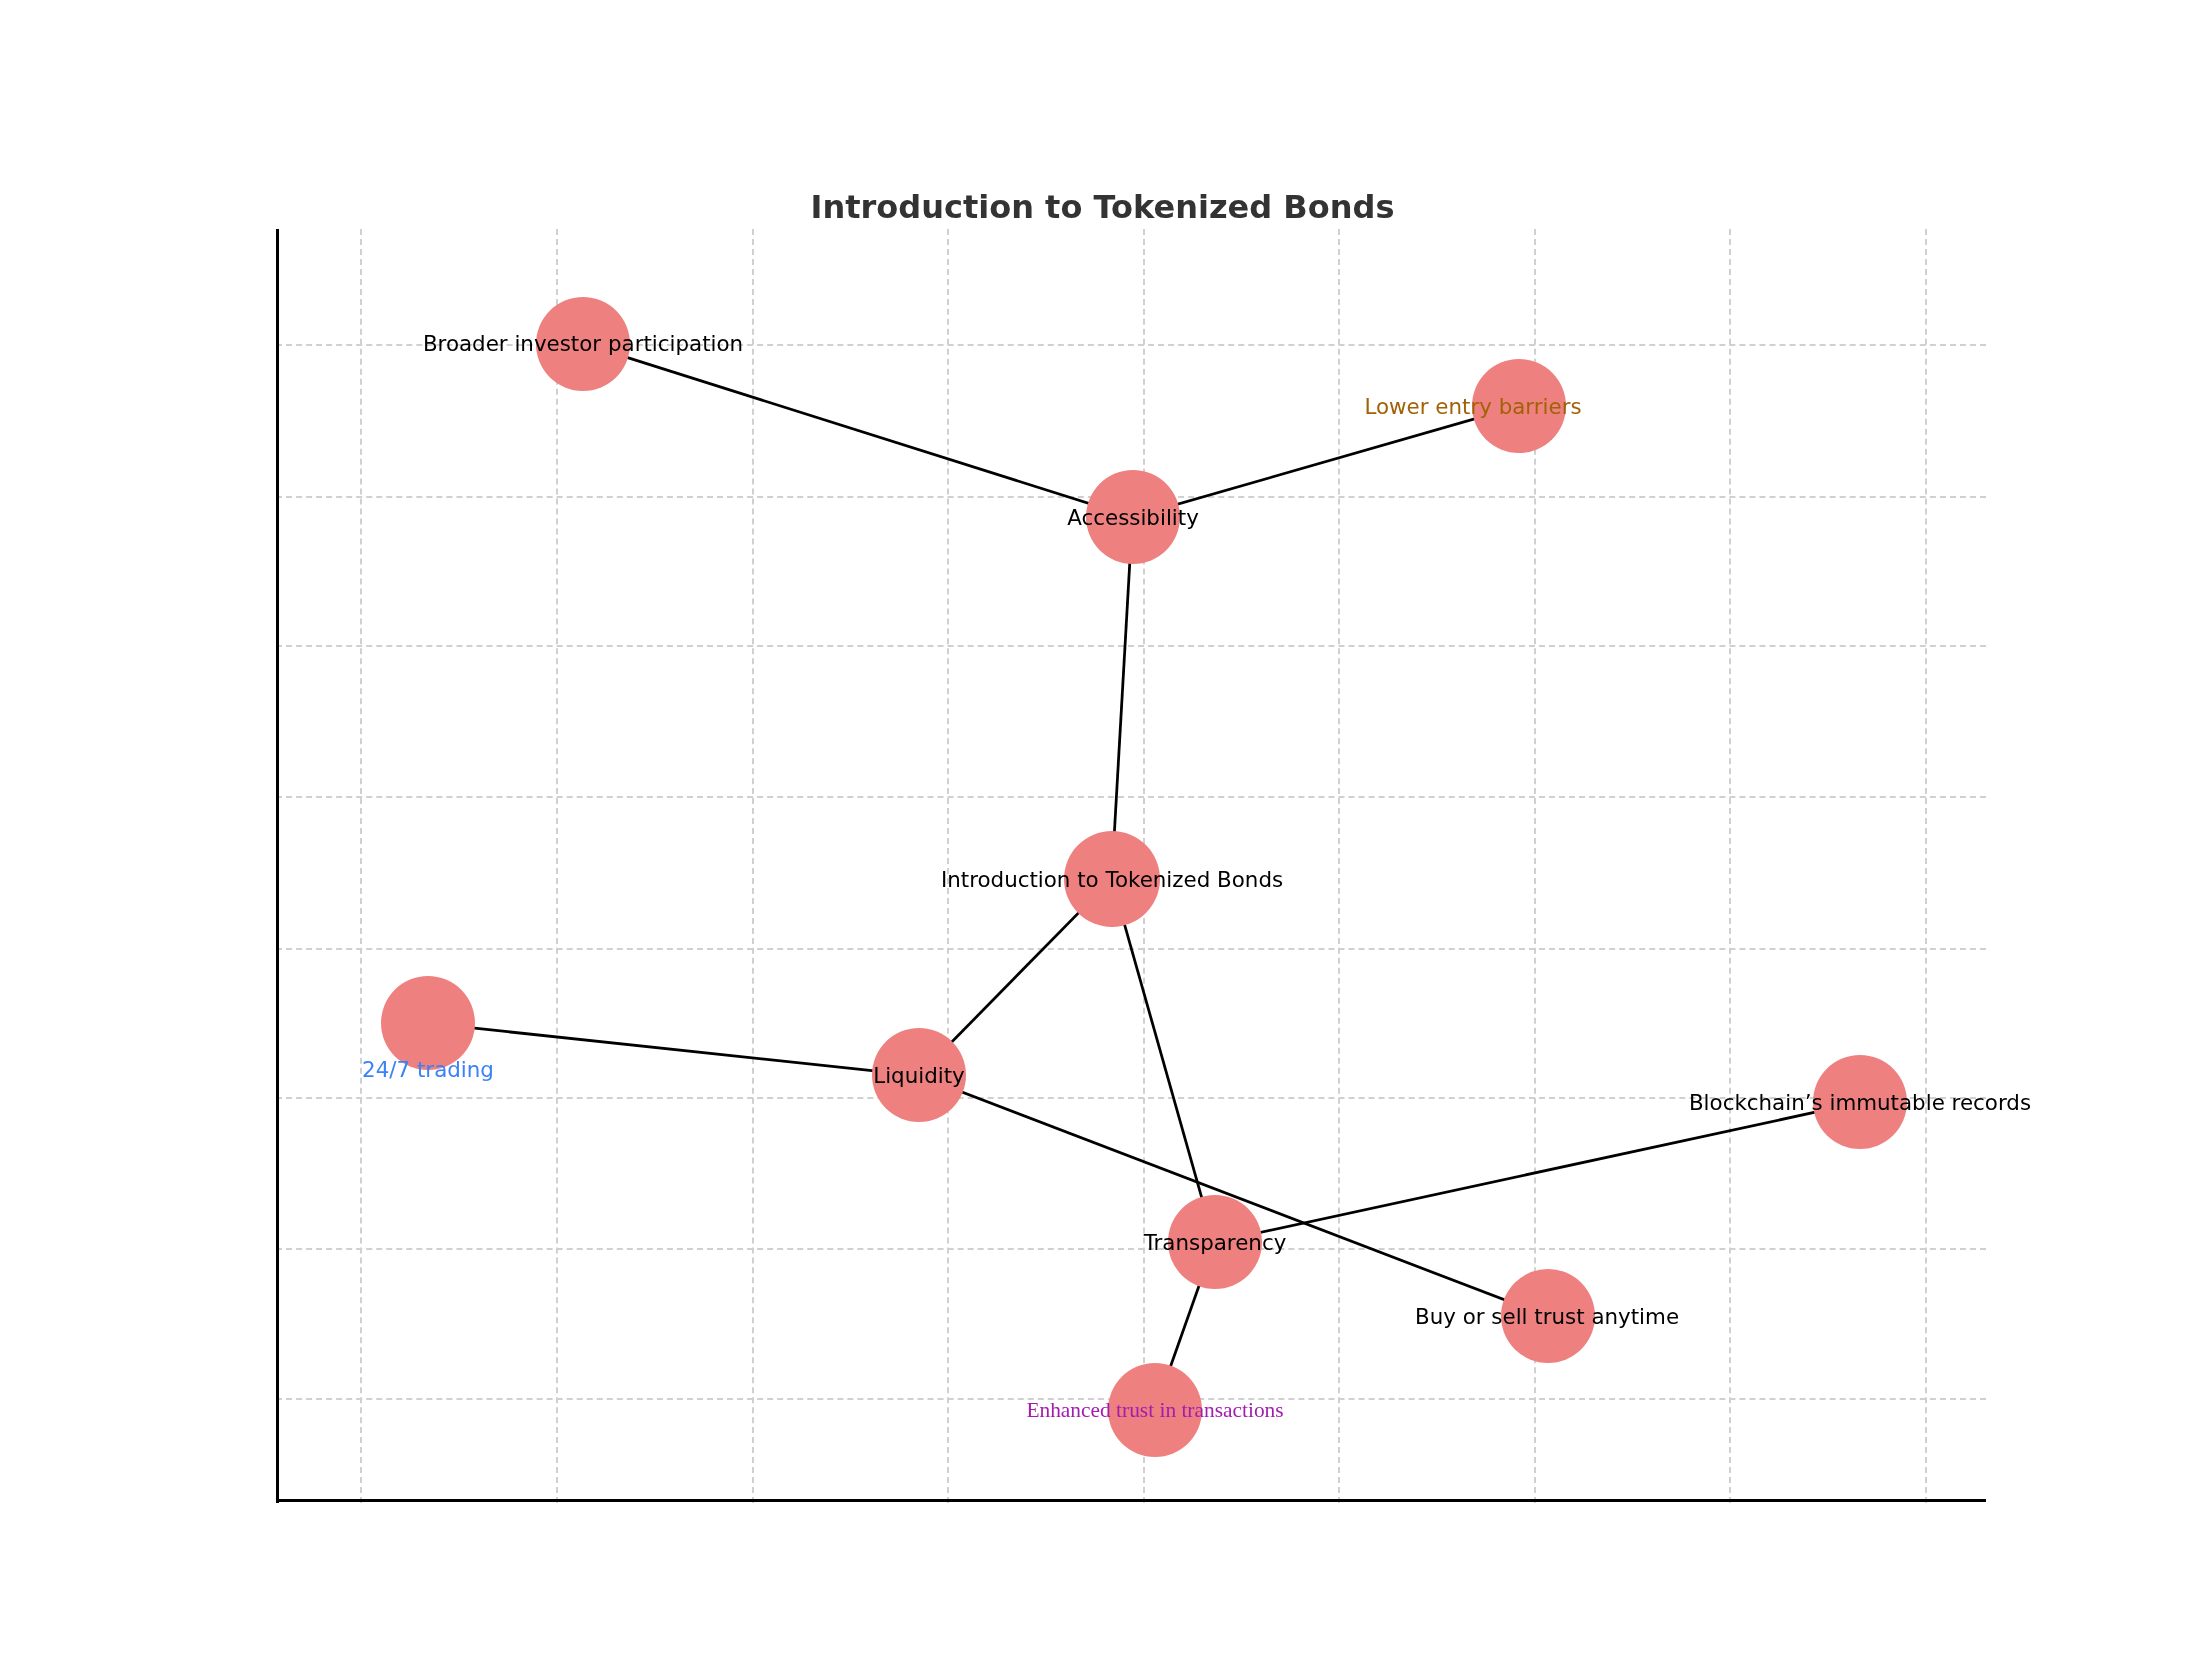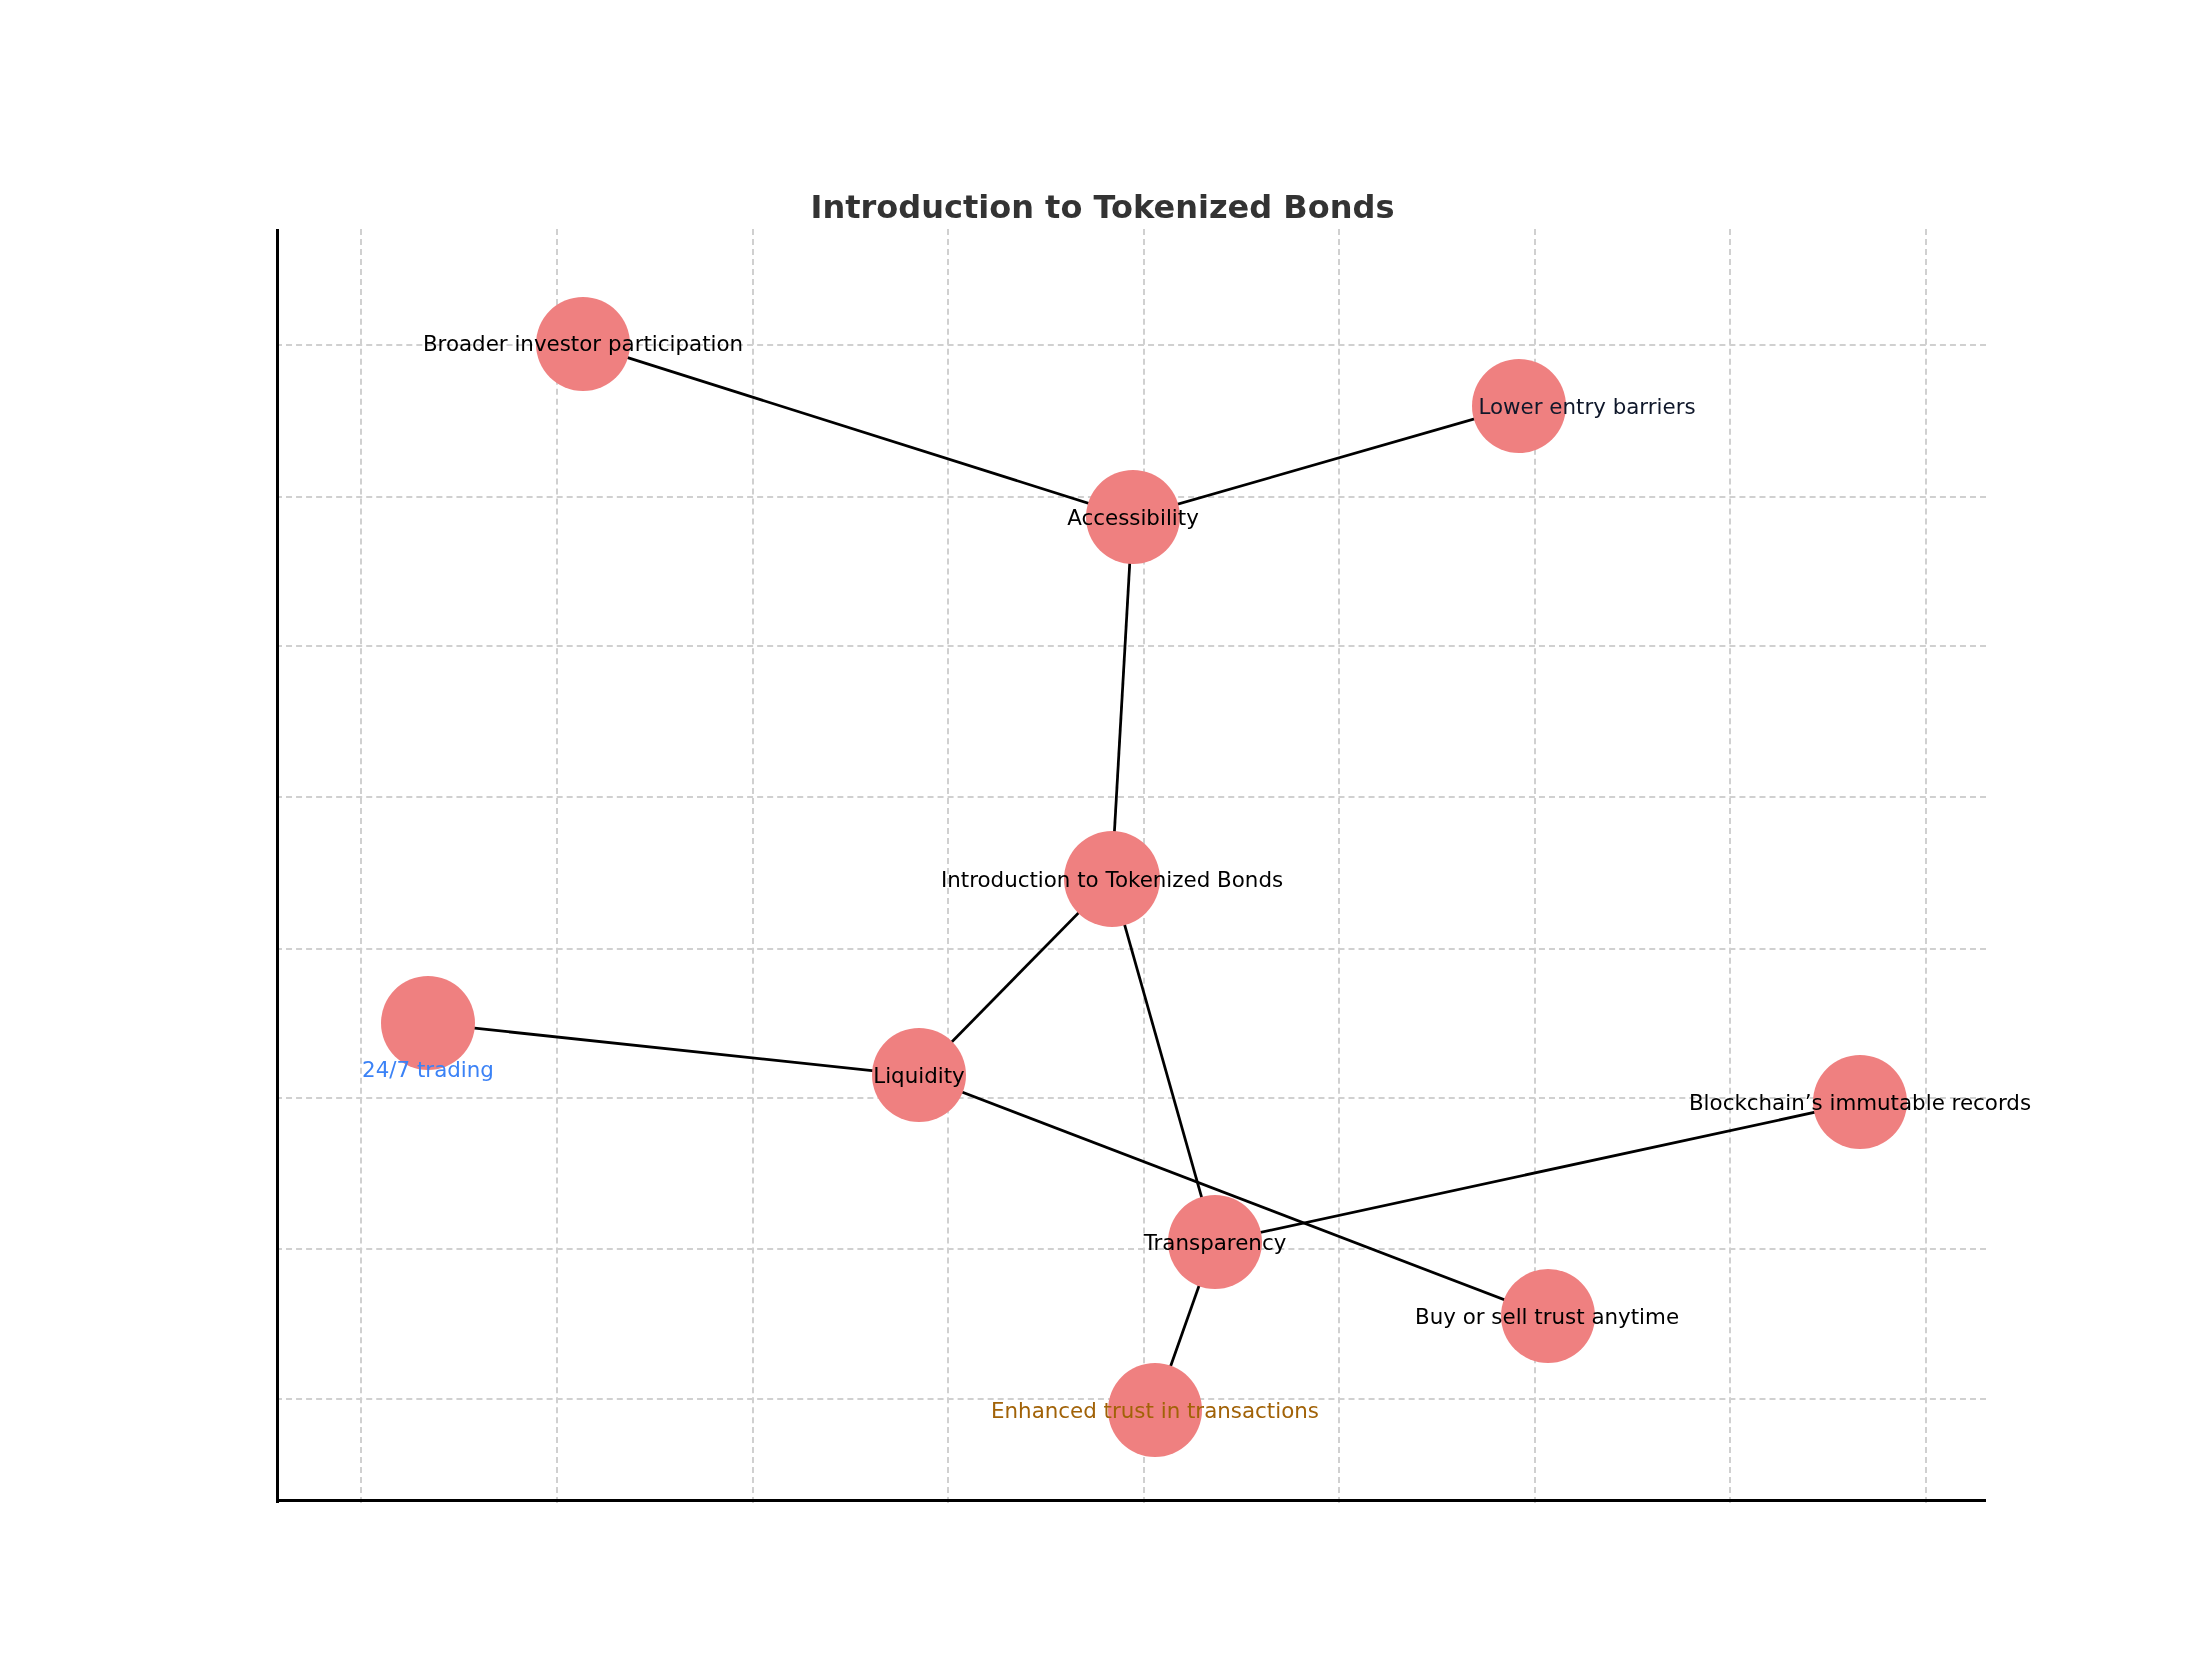--- a/index.html
+++ b/index.html
@@ -133,28 +133,28 @@
         <div class="node-label" style="left: 836px; top: 650px; color: rgb(0, 0, 0);">Introduction to Tokenized Bonds</div>
         <div class="node" title="Accessibility" style="left: 810px; top: 241px; width: 94px; height: 94px; background: rgb(239, 128, 128);"></div>
         <div class="node-label" style="left: 857px; top: 288px; color: rgb(0, 0, 0); text-align: right;">Accessibility</div>
         <div class="node" title="Liquidity" style="left: 596px; top: 799px; width: 94px; height: 94px; background: rgb(239, 128, 128);"></div>
         <div class="node-label" style="left: 643px; top: 846px; color: rgb(0, 0, 0);">Liquidity</div>
         <div class="node" title="Transparency" style="left: 892px; top: 966px; width: 94px; height: 94px; background: rgb(239, 128, 128);"></div>
         <div class="node-label" style="left: 939px; top: 1013px; color: #000000;">Transparency</div>
         <div class="node" title="Broader investor participation" style="left: 260px; top: 68px; width: 94px; height: 94px; background: rgb(239, 128, 128);"></div>
         <div class="node-label" style="left: 307px; top: 114px; color: rgb(0, 0, 0);">Broader investor participation</div>
         <div class="node" title="Lower entry barriers" style="left: 1196px; top: 130px; width: 94px; height: 94px; background: rgb(239, 128, 128);"></div>
-        <div class="node-label" style="left: 1311px; top: 177px; color: #0f172a;">Lower entry barriers</div>
+        <div class="node-label" style="left: 1197px; top: 177px; color: #a16207;">Lower entry barriers</div>
         <div class="node" title="24/7 trading" style="left: 105px; top: 747px; width: 94px; height: 94px; background: rgb(239, 128, 128);"></div>
         <div class="node-label" style="left: 152px; top: 840px; color: #3b82f6;">24/7 trading</div>
         <div class="node" title="Buy or sell bonds anytime" style="left: 1225px; top: 1040px; width: 94px; height: 94px; background: rgb(239, 128, 128);"></div>
         <div class="node-label" style="left: 1271px; top: 1087px; color: rgb(0, 0, 0);">Buy or sell trust anytime</div>
         <div class="node" title="Blockchain’s immutable records" style="left: 1537px; top: 826px; width: 94px; height: 94px; background: rgb(239, 128, 128);"></div>
         <div class="node-label" style="left: 1584px; top: 873px; color: rgb(0, 0, 0);">Blockchain’s immutable records</div>
         <div class="node" title="Enhanced trust in transactions" style="left: 832px; top: 1134px; width: 94px; height: 94px; background: rgb(239, 128, 128);"></div>
-        <div class="node-label" style="left: 879px; top: 1181px; color: #a16207;">Enhanced trust in transactions</div>
+        <div class="node-label" style="left: 879px; top: 1181px; color: #a21caf; font-family: Liberation Serif, serif;">Enhanced trust in transactions</div>
       </div>
     <div class="spine-left"></div>
     <div class="spine-bottom"></div>
   </div>
 
 </div>
 
 
 </body></html>

